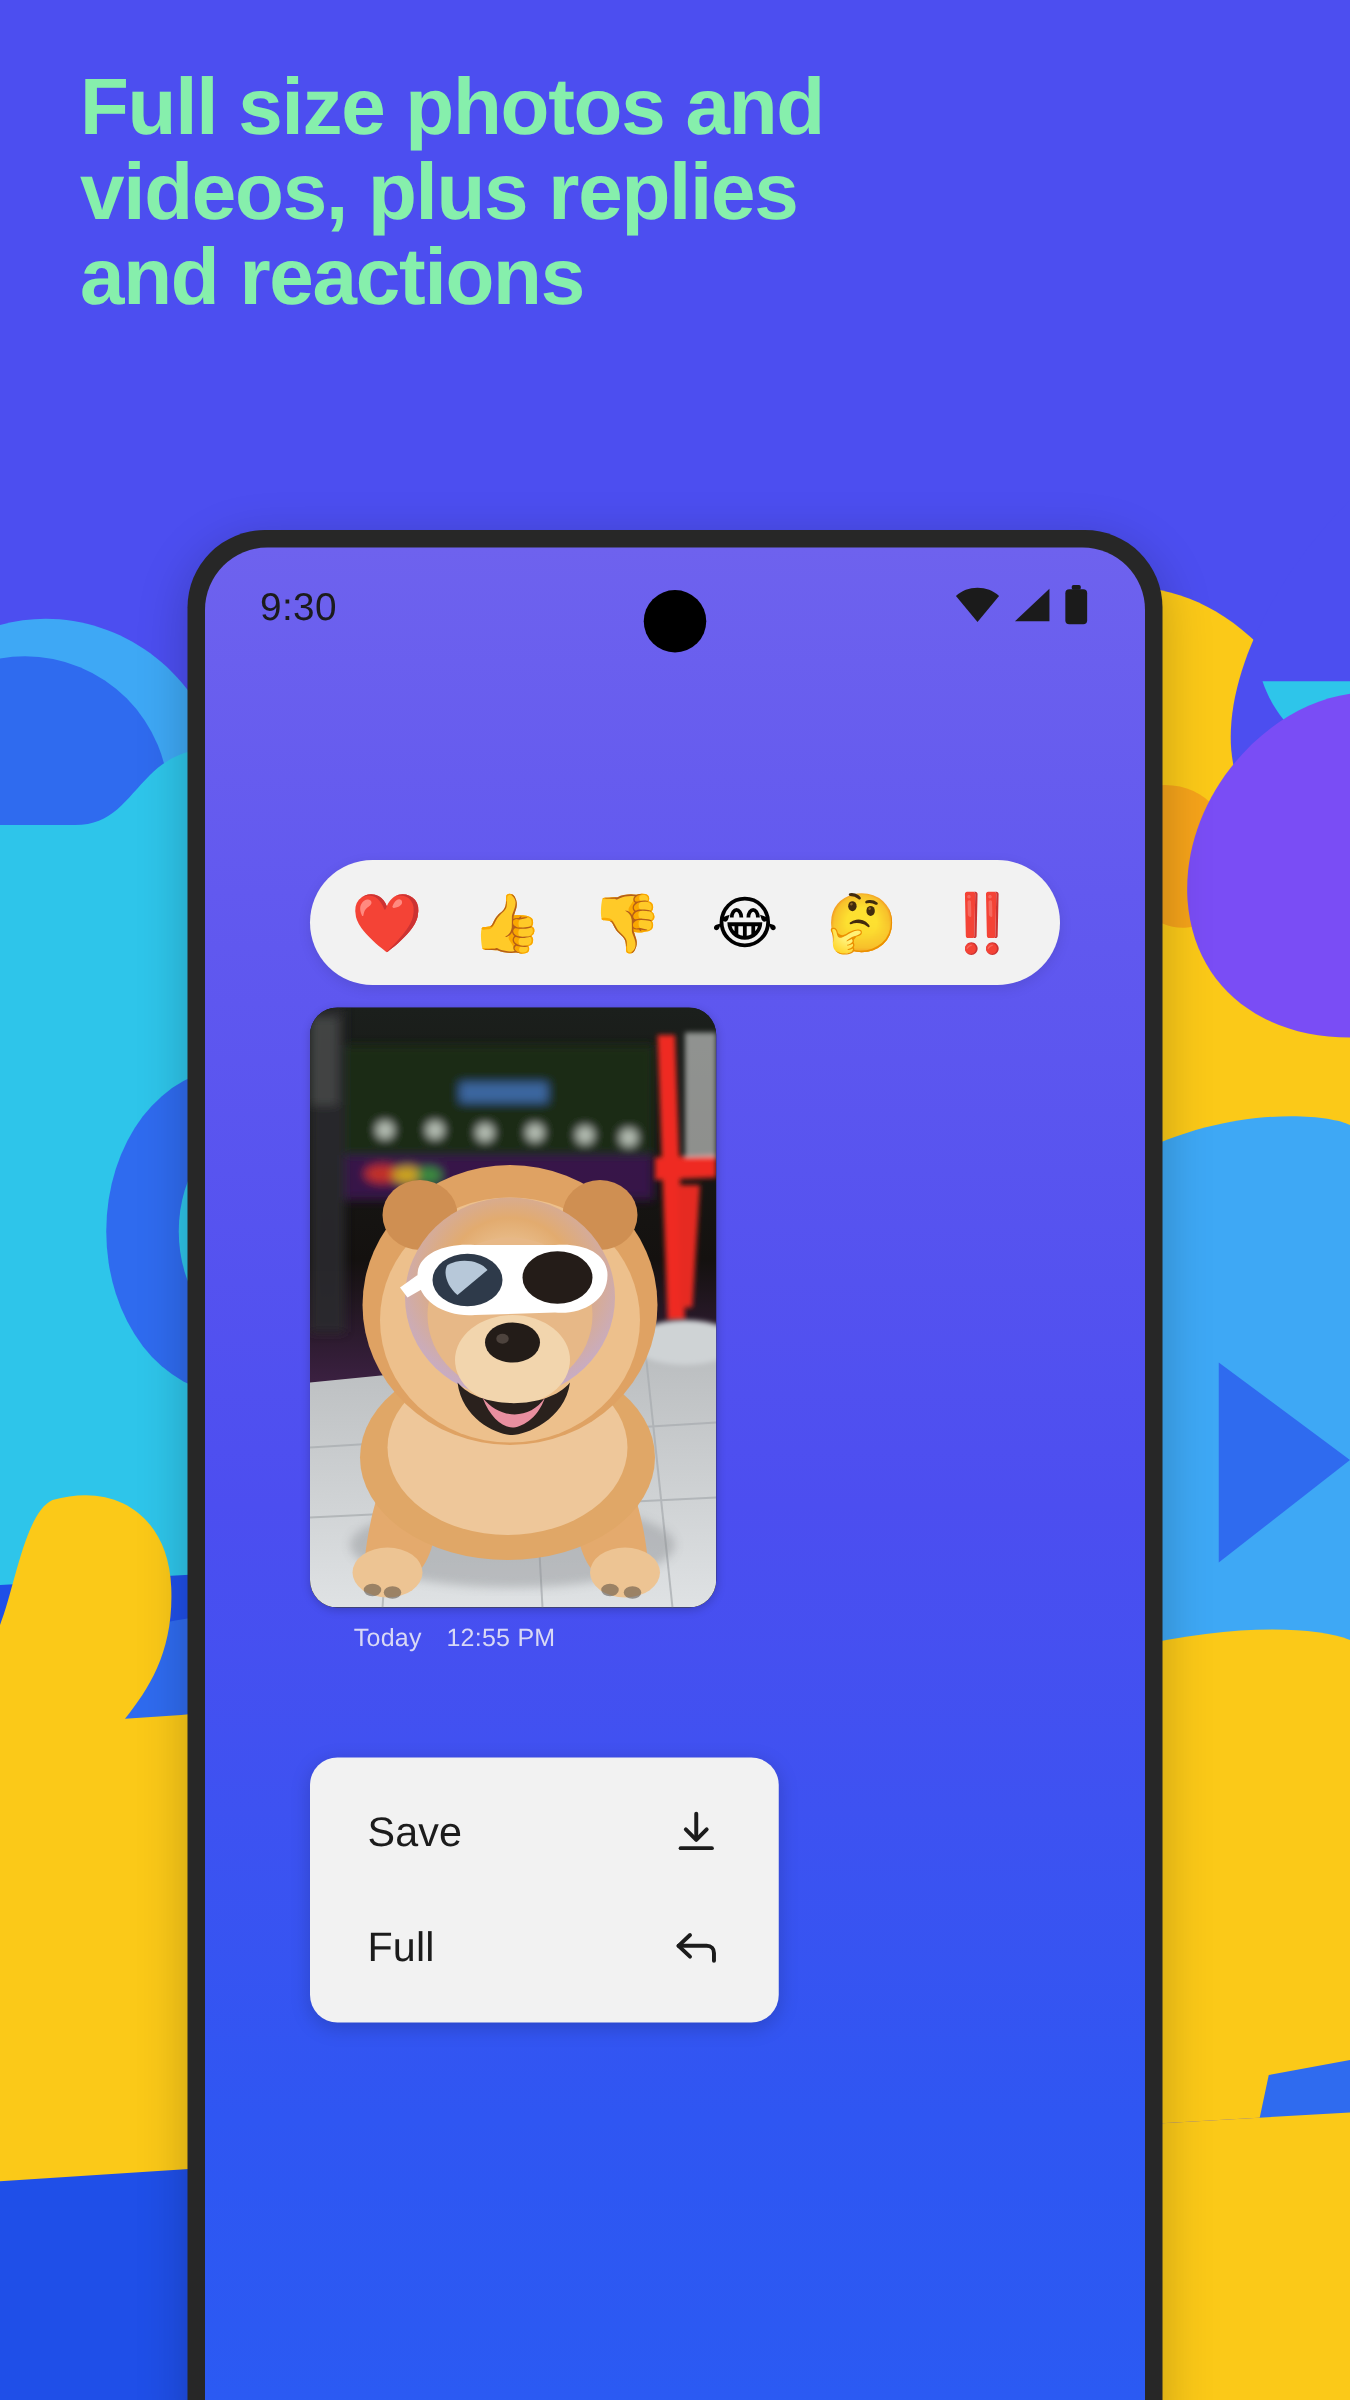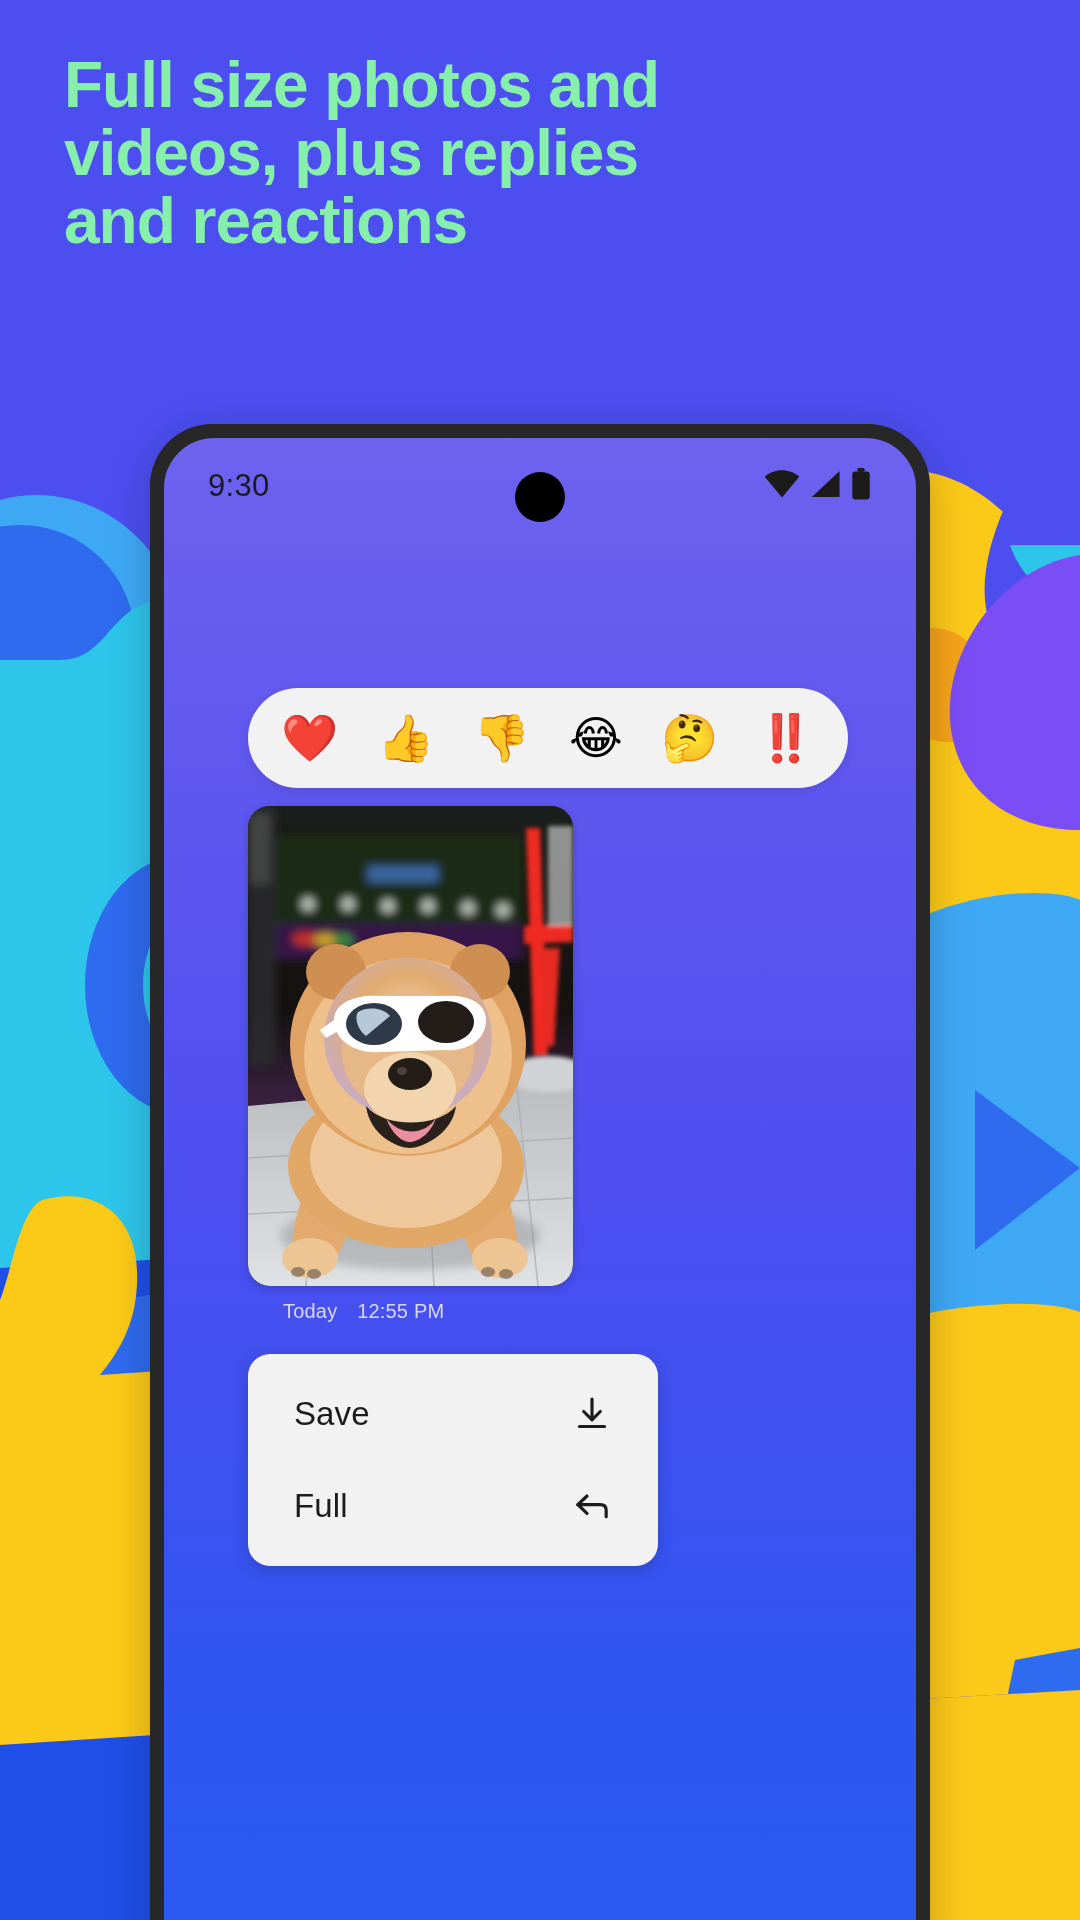--- a/index.html
+++ b/index.html
@@ -103,22 +103,22 @@
     font-size:20px;
     letter-spacing:.2px;
     z-index:3;
     margin-left:33px;
   }
   #timestamp .ts-time{ margin-left:14px; }
 
   
   #context-menu{
     position:absolute;
-    left:84px; top:916px;
-    width:410px;
+    left:84px; top:968px;
+    width:375px;
     background:#f2f2f2;
     border-radius:22px;
     z-index:4;
     padding:14px 0;
     box-shadow:0 4px 16px rgba(0,0,0,.18);
   }
   .menu-item{
     height:92px;
     display:flex; align-items:center; justify-content:space-between;
     padding:0 46px 0 46px;

